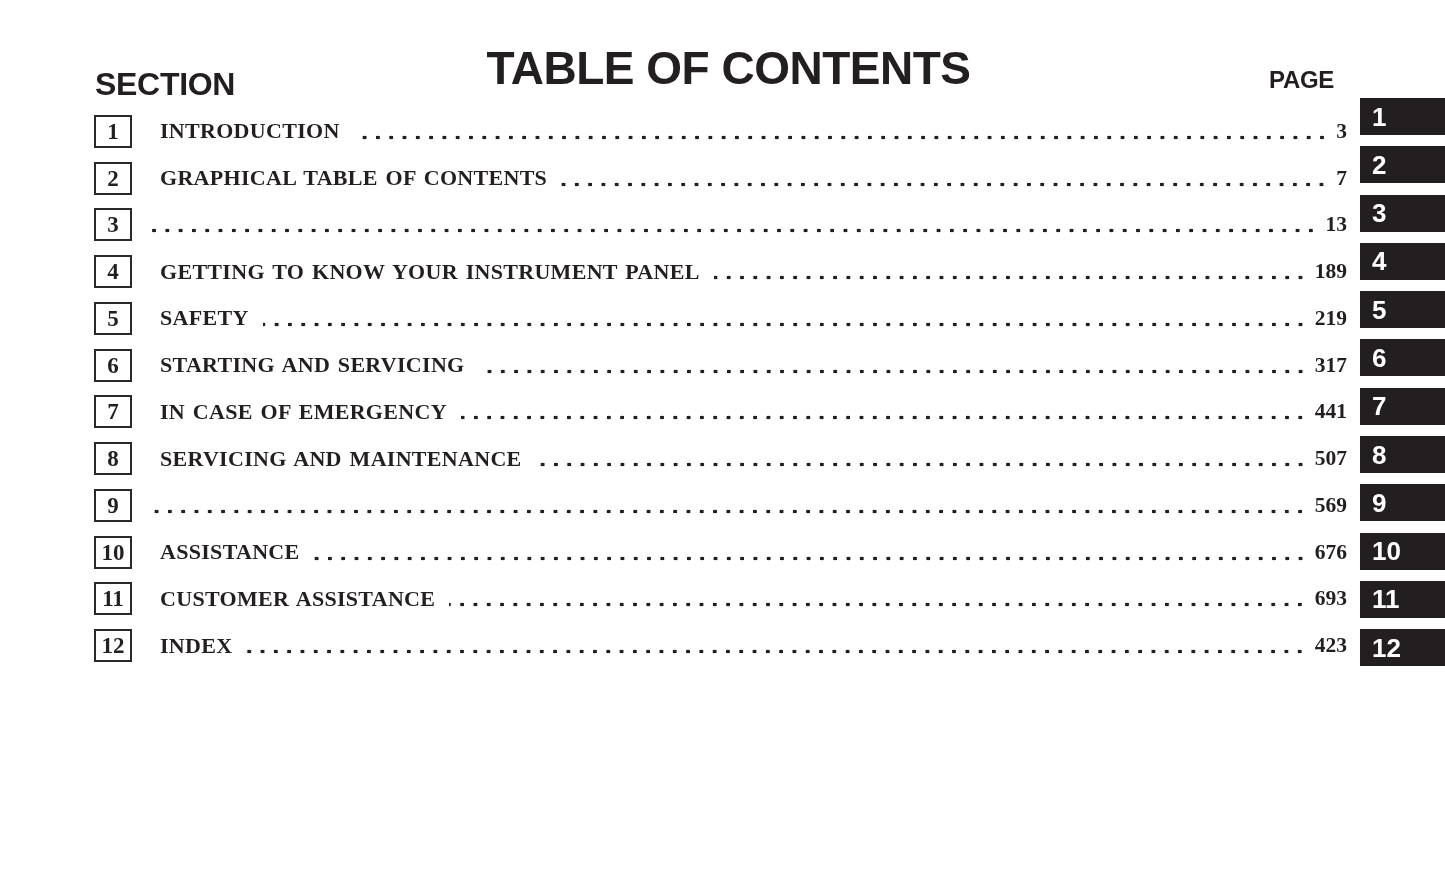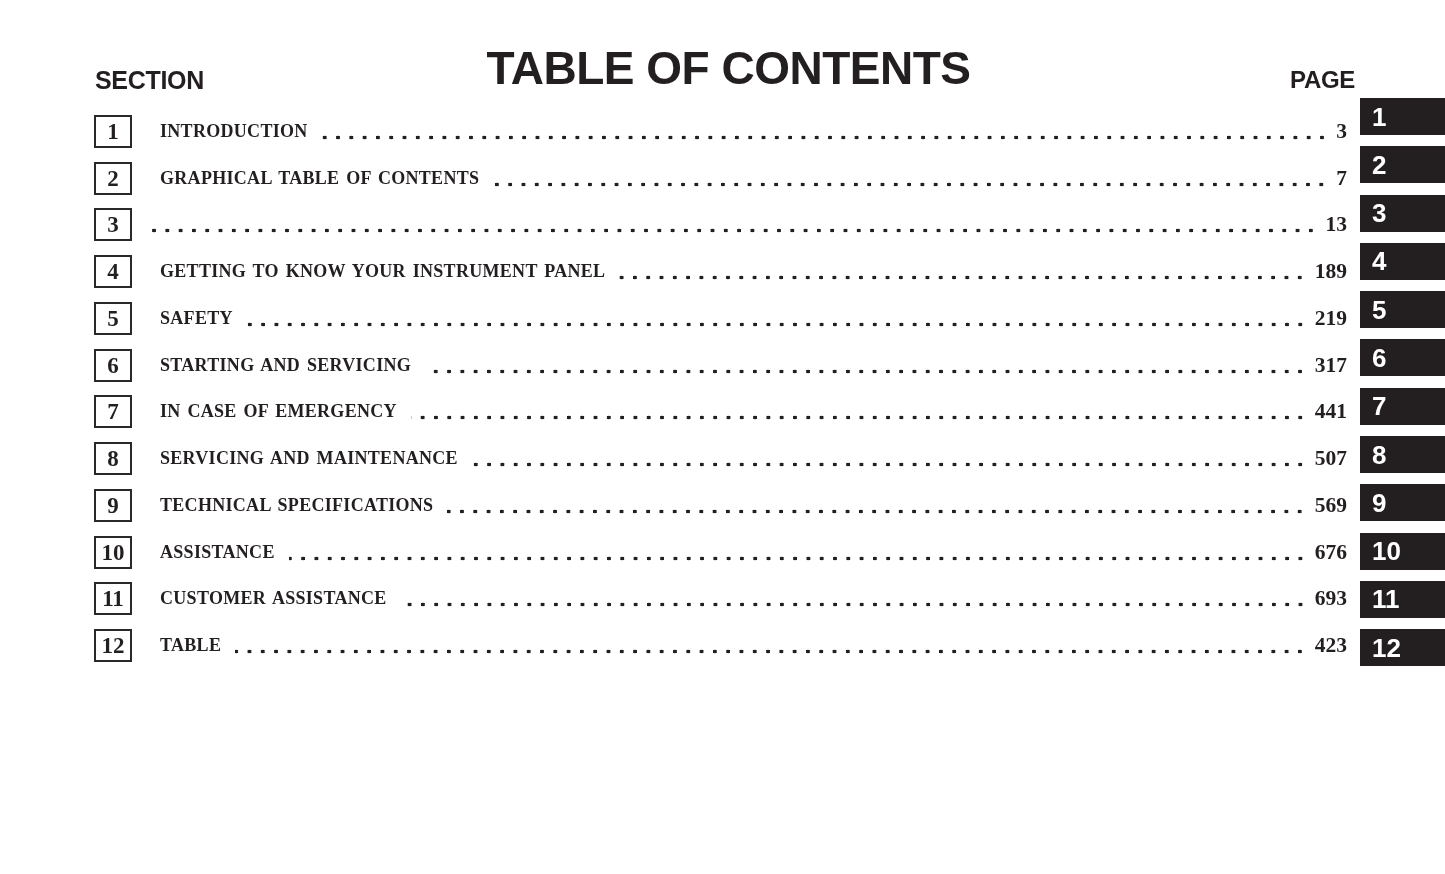--- a/index.html
+++ b/index.html
@@ -17,26 +17,26 @@
     position: absolute; left: 110px; right: 98px; top: 45px;
     text-align: center;
     font-family: "Liberation Sans", sans-serif;
     font-weight: bold; font-size: 46px; line-height: 1;
     letter-spacing: -0.5px;
     color: #231f20;
   }
   .hdr-section {
     position: absolute; left: 95px; top: 68px;
     font-family: "Liberation Sans", sans-serif;
-    font-weight: bold; font-size: 25px; line-height: 1;
+    font-weight: bold; font-size: 32px; line-height: 1;
     letter-spacing: -0.3px;
     color: #231f20;
   }
   .hdr-page {
-    position: absolute; right: 90px; top: 68px;
+    position: absolute; right: 111px; top: 68px;
     font-family: "Liberation Sans", sans-serif;
     font-weight: bold; font-size: 24px; line-height: 1;
     letter-spacing: -0.3px;
     color: #231f20;
   }
 
   
   .toc {
     position: absolute; left: 94px; top: 108px;
     width: 1253px; 
@@ -50,21 +50,21 @@
     width: 34px; height: 29px;
     border: 2px solid #2b2829;
     flex: 0 0 auto;
     display: flex; align-items: center; justify-content: center;
     font-weight: bold; font-size: 23px; line-height: 1;
     color: #231f20;
     background: #ffffff;
   }
   .rtitle {
     margin-left: 28px;
-    font-weight: bold; font-size: 18px;
+    font-weight: bold; font-size: 22px;
     letter-spacing: 0.3px; word-spacing: 2px;
     white-space: nowrap;
     color: #231f20;
   }
   .leader {
     flex: 1 1 auto;
     height: 5px;
     align-self: flex-end;
     margin: 0 8px 15px 14px;
     background-image: radial-gradient(circle, #231f20 1.8px, transparent 2.1px);
@@ -174,21 +174,20 @@
         </div>
       <div class="rtitle">SERVICING AND MAINTENANCE</div>
       <div class="leader"></div>
       <div class="pagenum">507</div>
     </div>
 
     <div class="row">
       <div class="secbox">
           <span>9</span>
         </div>
-      <div class="rtitle">TECHNICAL SPECIFICATIONS</div>
       <div class="leader"></div>
       <div class="pagenum">569</div>
     </div>
 
     <div class="row">
       <div class="secbox">
           <span>10</span>
         </div>
       <div class="rtitle">ASSISTANCE</div>
       <div class="leader"></div>
@@ -201,21 +200,21 @@
         </div>
       <div class="rtitle">CUSTOMER ASSISTANCE</div>
       <div class="leader"></div>
       <div class="pagenum">693</div>
     </div>
 
     <div class="row">
       <div class="secbox">
           <span>12</span>
         </div>
-      <div class="rtitle">TABLE</div>
+      <div class="rtitle">INDEX</div>
       <div class="leader"></div>
       <div class="pagenum">423</div>
     </div>
 
   </div>
 
   <div class="tabs">
     <div class="tab">1</div>
     <div class="tab">2</div>
     <div class="tab">3</div>

